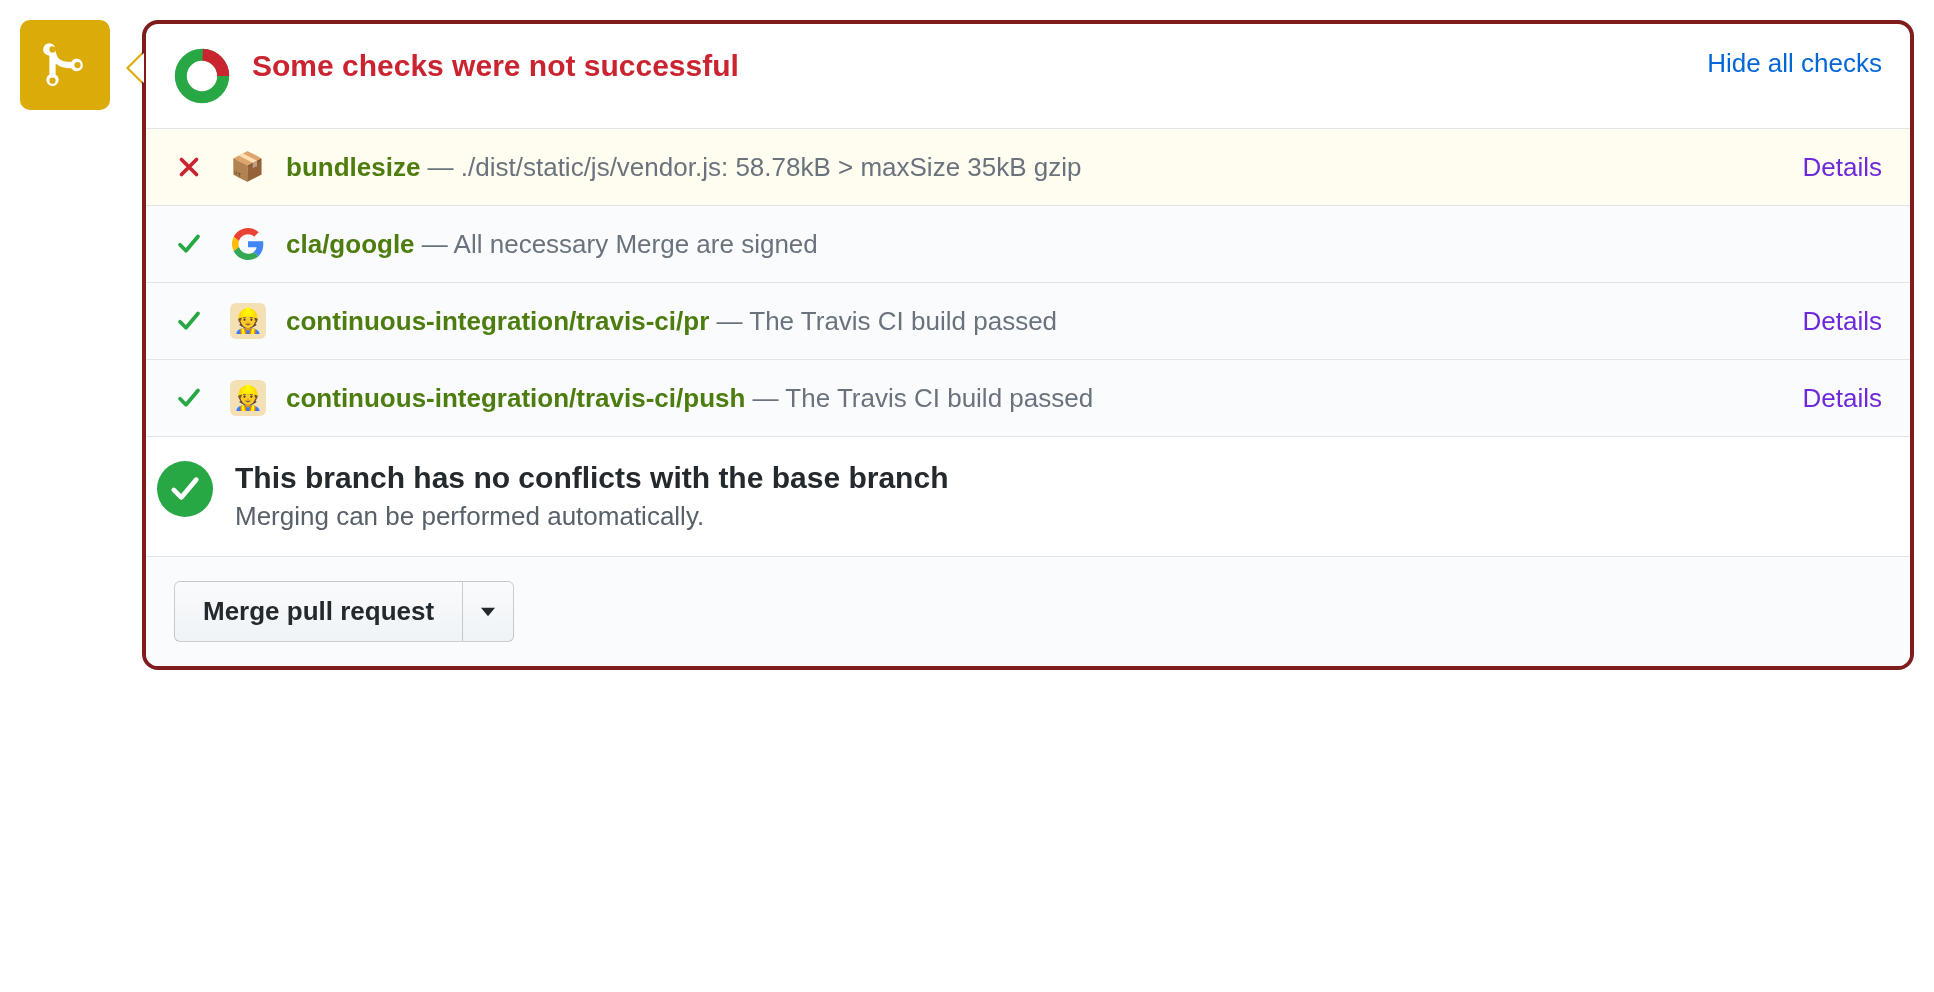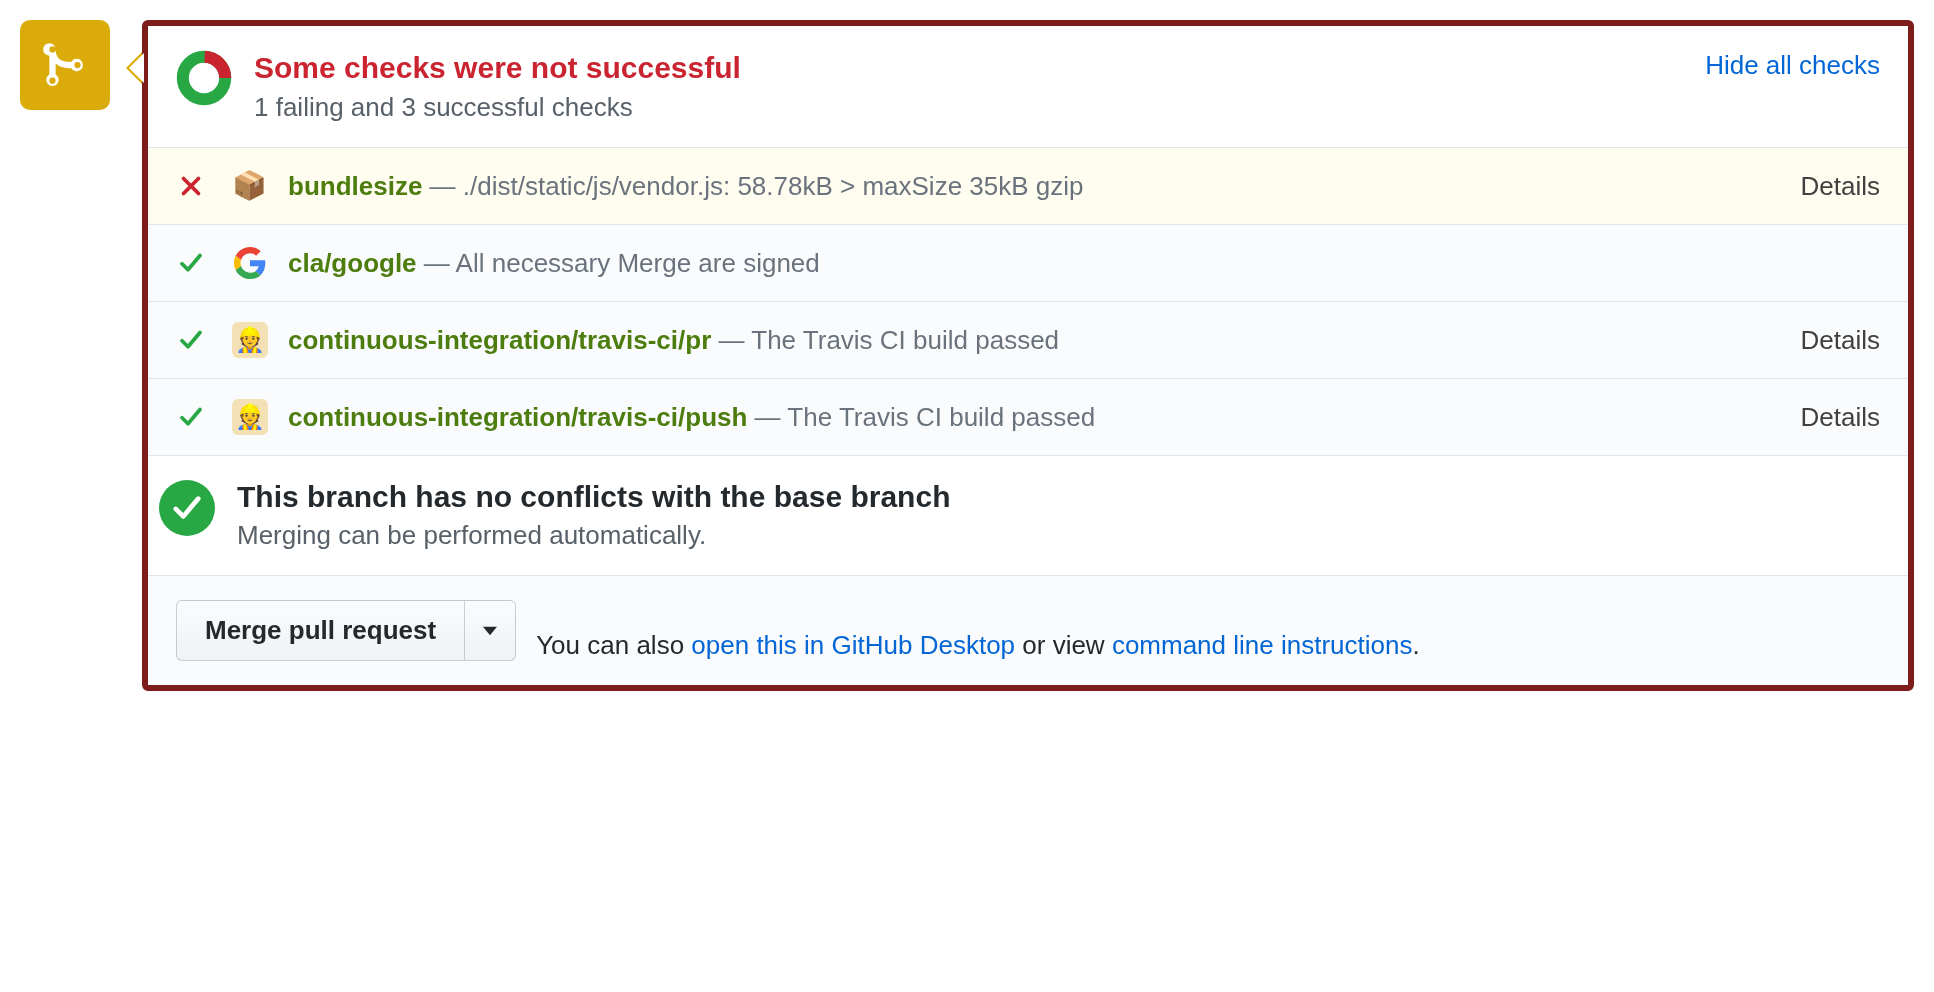--- a/index.html
+++ b/index.html
@@ -46,22 +46,22 @@
     content: "";
     position: absolute;
     left: -13px;
     top: 33px;
     width: 0; height: 0;
     border-top: 15px solid transparent;
     border-bottom: 15px solid transparent;
     border-right: 15px solid #ffffff;
   }
   .card {
-    border: 6px solid #7f1d1d;
-    border-radius: 6px;
+    border: 4px solid #7f1d1d;
+    border-radius: 16px;
     overflow: hidden;
     background: #fff;
   }
   .section {
     padding: 24px 28px;
     display: flex;
     align-items: flex-start;
   }
   .status-summary {
     border-bottom: 1px solid #e1e4e8;
@@ -123,21 +123,21 @@
   .check-text {
     flex: 1;
     display: inline;
     overflow: hidden;
     text-overflow: ellipsis;
     white-space: nowrap;
   }
   .check-name { font-weight: 600; color: #4d7c0f; }
   .check-desc { color: #6a737d; }
   .details-link {
-    color: #404040;
+    color: #6d28d9;
     font-size: 26px;
     cursor: pointer;
     margin-left: 12px;
     flex-shrink: 0;
   }
   .merge-status {
     border-bottom: 1px solid #e1e4e8;
     padding-left: 11px;
   }
   .success-circle {
@@ -221,21 +221,20 @@
   <div class="card-wrapper">
     <div class="card">
 
       <div class="section status-summary">
         <svg class="donut" viewBox="0 0 42 42">
           <circle cx="21" cy="21" r="15.9" fill="transparent" stroke="#28a745" stroke-width="9"></circle>
           <circle cx="21" cy="21" r="15.9" fill="transparent" stroke="#cb2431" stroke-width="9" stroke-dasharray="25 75" stroke-dashoffset="25"></circle>
         </svg>
         <div class="summary-text">
           <div class="summary-title">Some checks were not successful</div>
-          <div class="summary-sub">1 failing and 3 successful checks</div>
         </div>
         <a class="hide-link">Hide all checks</a>
       </div>
 
       <div class="checks-list">
 
         <div class="check-item fail">
           <span class="check-status-icon">
             <svg viewBox="0 0 16 16">
                 <path fill="#cb2431" d="M3 3l10 10M13 3L3 13" stroke="#cb2431" stroke-width="2.5" stroke-linecap="round"></path>
@@ -317,21 +316,18 @@
 
       <div class="actions">
         <div class="btn-group">
           <button class="btn">Merge pull request</button>
           <button class="btn-caret">
             <svg width="14" height="10" viewBox="0 0 10 6">
                 <path d="M0 0l5 6 5-6z" fill="#24292e"></path>
               </svg>
           </button>
         </div>
-        <span class="actions-text">
-          <span>You can also </span><a>open this in GitHub Desktop</a><span> or view </span><a>command line instructions</a><span>.</span>
-        </span>
       </div>
 
     </div>
   </div>
 
 </div>
 
 </body></html>

